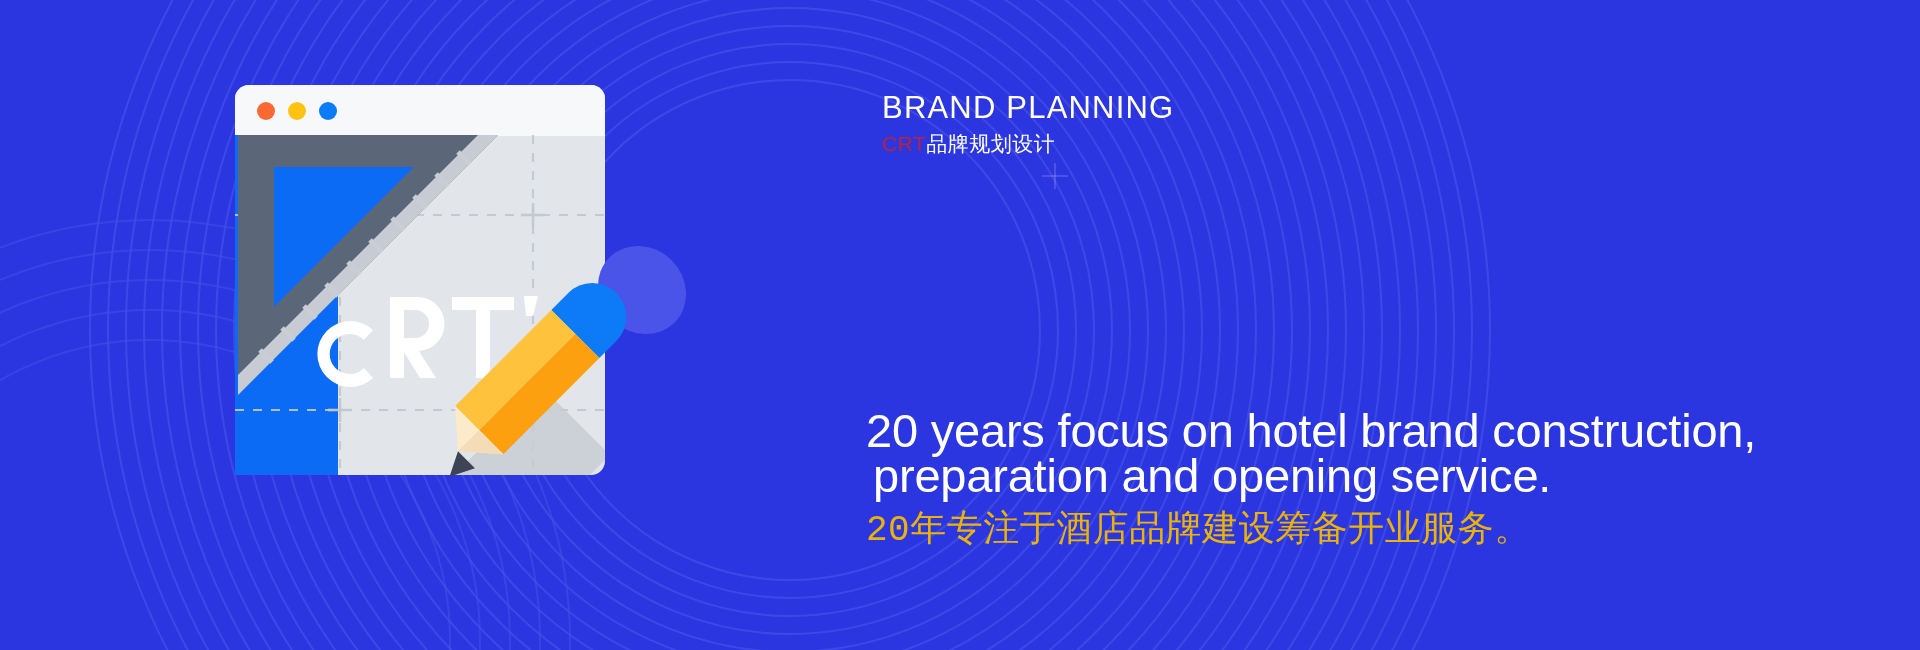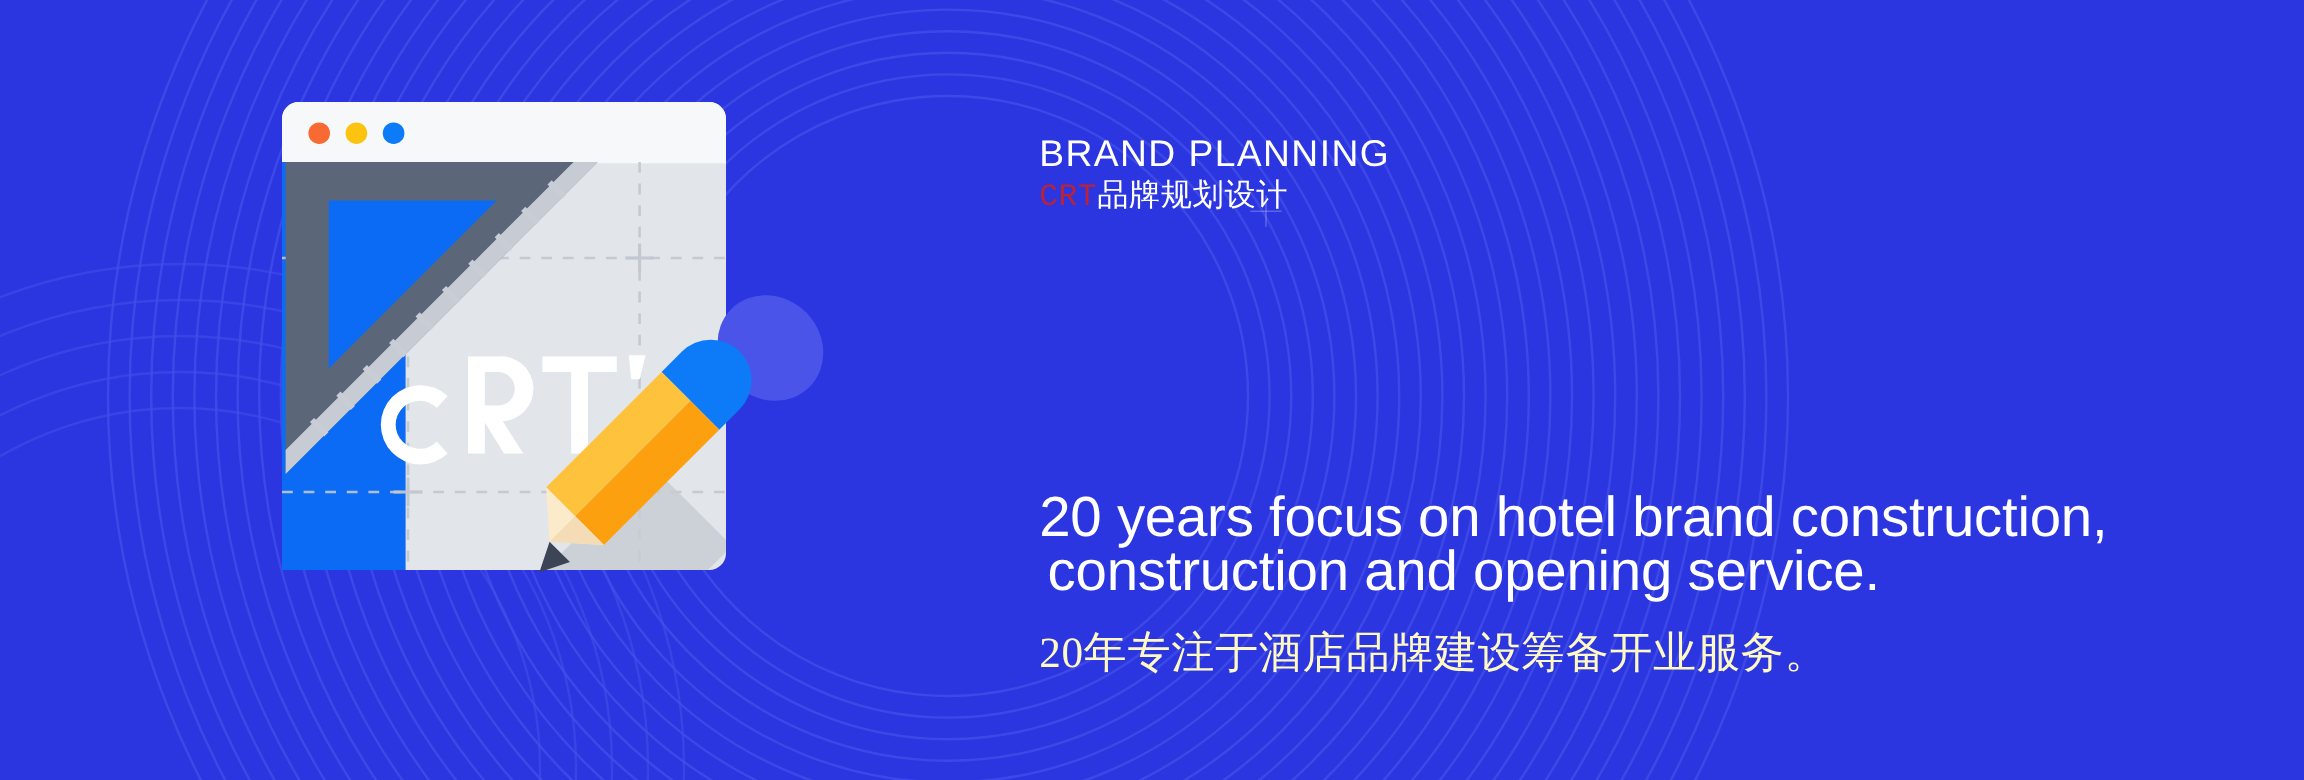--- a/index.html
+++ b/index.html
@@ -60,66 +60,65 @@
     position: absolute;
     left: 866px;
     top: 0;
     width: 1000px;
     height: 650px;
   }
 
   .eyebrow {
     position: absolute;
     top: 90px;
-    left: 0;
+    left: 16px;
     width: 620px;
-    margin-top: 20px;
   }
   .eyebrow-line {
     color: #FFFFFF;
     font-size: 31px;
     line-height: 36px;
     letter-spacing: 1.2px;
     font-weight: 400;
     white-space: nowrap;
   }
   .eyebrow-cn {
     margin-top: 5px;
-    font-size: 26px;
+    font-size: 21px;
     line-height: 26px;
     letter-spacing: 0.5px;
     color: #FFFFFF;
     white-space: nowrap;
-    font-family: Liberation Mono, monospace;
+    font-family: Liberation Sans, sans-serif;
   }
   .eyebrow-cn .crt-red { color: #B8233A; letter-spacing: 0.5px; }
 
   .headline {
     position: absolute;
     top: 408px;
     left: 0;
     width: 900px;
   }
   .headline-en {
     color: #FFFFFF;
     font-size: 47px;
     line-height: 45px;
     font-weight: 400;
     letter-spacing: -0.2px;
     white-space: nowrap;
   }
   .headline-en .ln2 { display: block; padding-left: 7px; }
   .headline-cn {
-    margin-top: 24px;
-    color: #fef9c3;
+    margin-top: 11px;
+    color: #eab308;
     font-size: 36px;
     line-height: 44px;
     letter-spacing: 0.5px;
     white-space: nowrap;
-    font-family: Liberation Serif, serif;
+    font-family: Liberation Mono, monospace;
   }
 </style>
 </head>
 <body>
 
 <div class="banner">
 
   <div class="bg-rings">
     <svg viewBox="0 0 1920 650" preserveAspectRatio="none" aria-hidden="true">
       <defs>
@@ -261,19 +260,19 @@
     <div class="eyebrow">
       <div class="eyebrow-line">BRAND PLANNING</div>
       <div class="eyebrow-cn">
         <span class="crt-red">CRT</span><span>品牌规划设计</span>
       </div>
     </div>
 
     <div class="headline">
       <div class="headline-en">
         <span class="ln1">20 years focus on hotel brand construction,</span>
-        <span class="ln2">construction and opening service.</span>
+        <span class="ln2">preparation and opening service.</span>
       </div>
       <div class="headline-cn">20年专注于酒店品牌建设筹备开业服务。</div>
     </div>
 
   </div>
 </div>
 
 </body></html>

